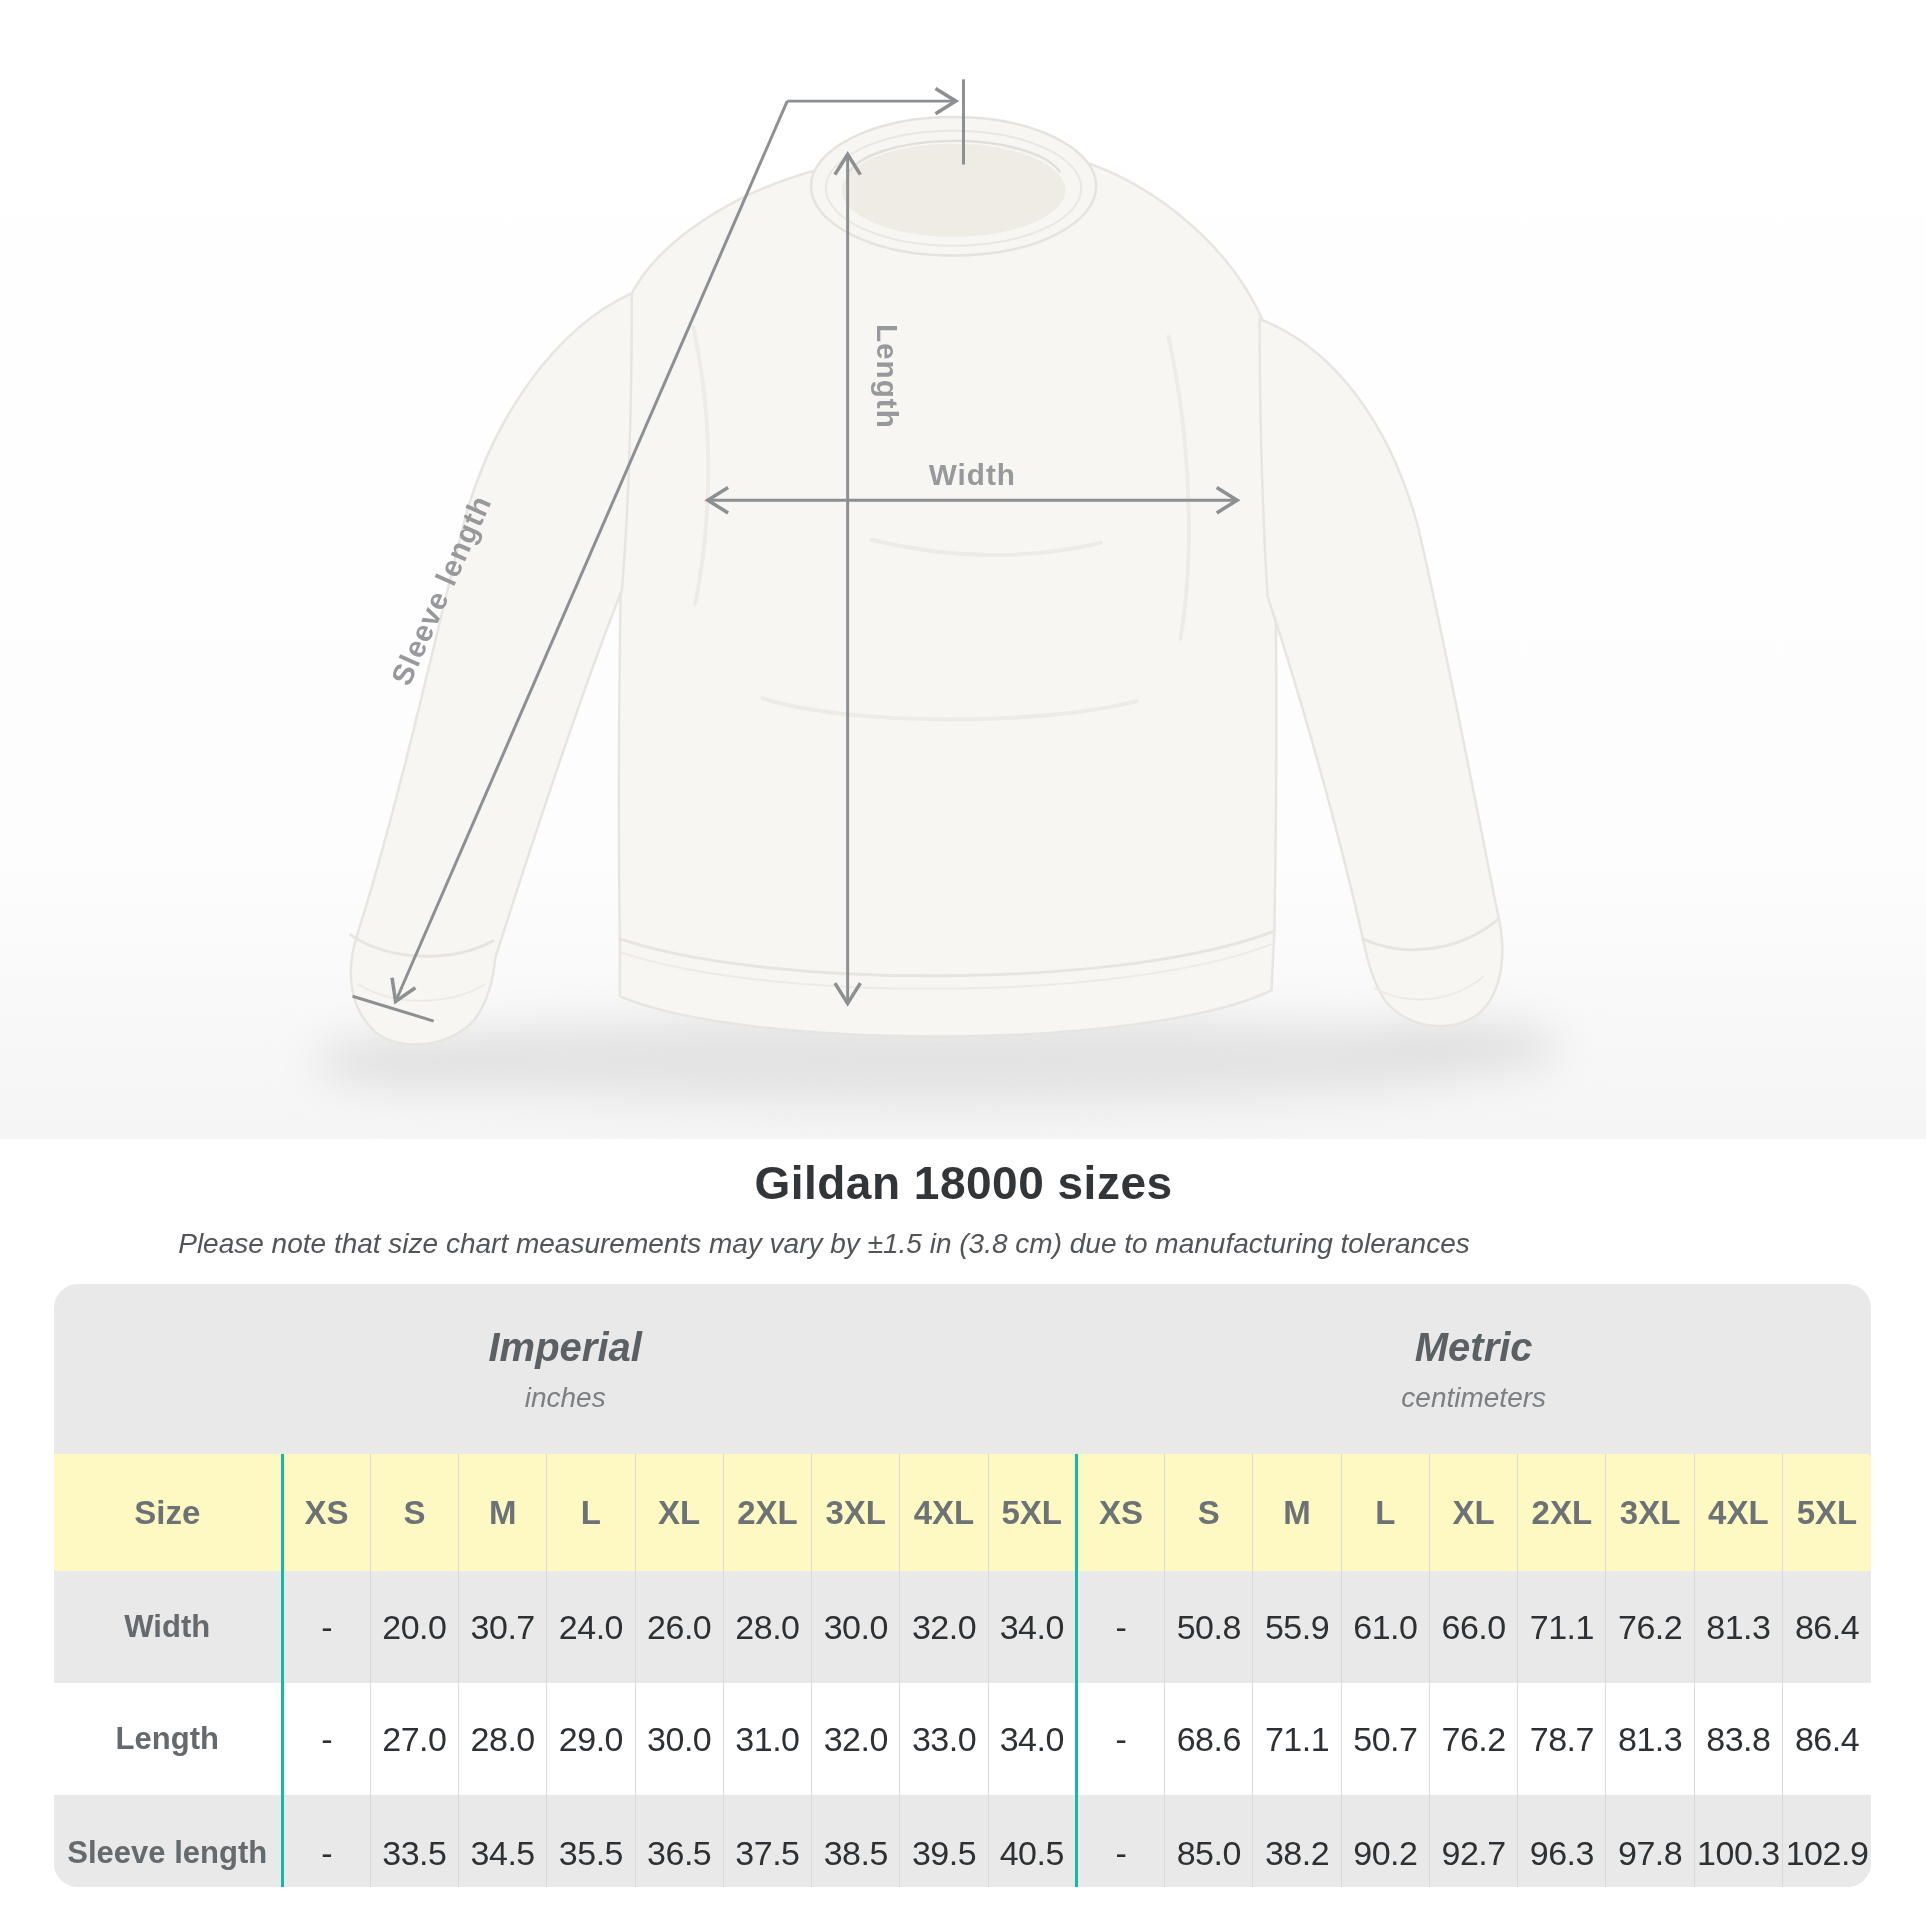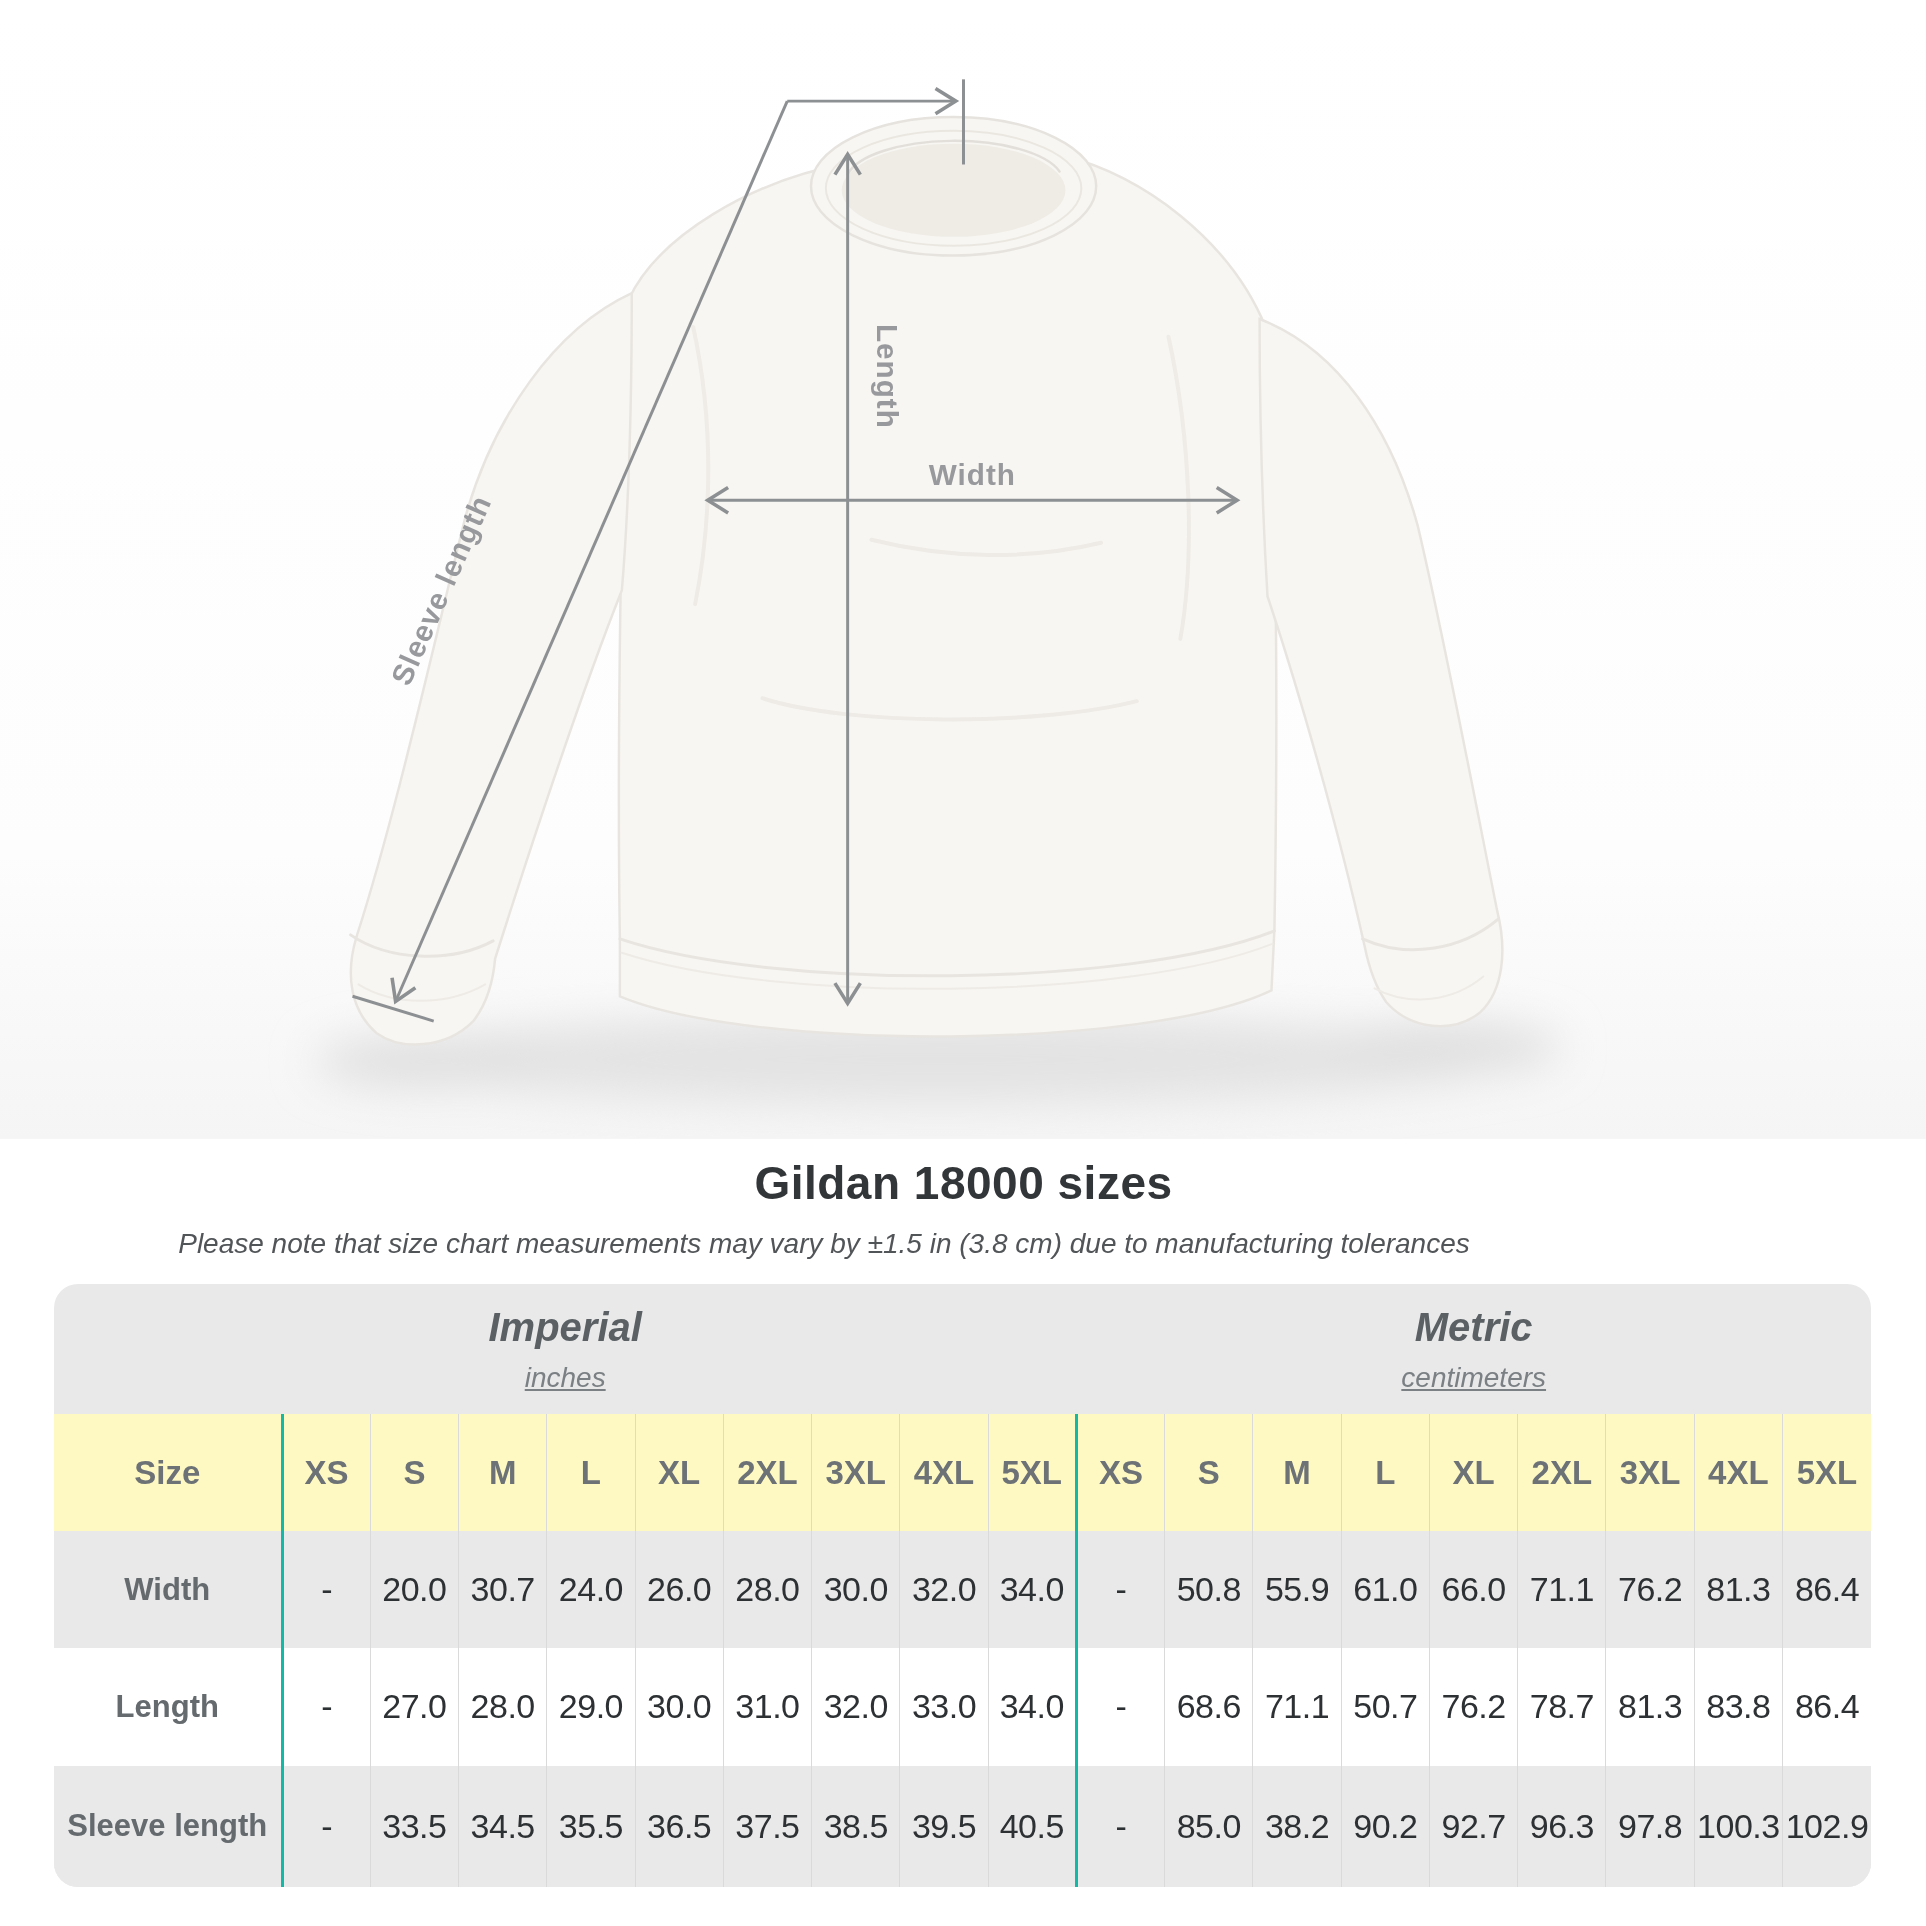--- a/index.html
+++ b/index.html
@@ -15,24 +15,24 @@
   .page-subtitle{
     position:absolute;top:1228px;left:0;width:1648px;text-align:center;
     font-size:28px;font-style:italic;color:#525558;
   }
   .panel{
     position:absolute;left:54px;top:1284px;width:1817px;height:603px;
     background:#e9e9e9;border-radius:24px;overflow:hidden;
   }
   table.size-table{width:100%;height:100%;border-collapse:collapse;table-layout:fixed;}
   col.c-label{width:228px;}
-  tr.group-row{height:130px;}
+  tr.group-row{height:170px;}
   tr.group-row th{vertical-align:middle;text-align:center;border:none;}
   .group-label{font-size:40px;font-weight:bold;font-style:italic;color:#5a6064;}
-  .group-sub{font-size:28px;font-weight:normal;font-style:italic;color:#7b8084;margin-top:12px;text-decoration:underline;}
+  .group-sub{font-size:28px;font-weight:normal;font-style:italic;color:#7b8084;margin-top:12px;}
   tr.head-row{height:117px;background:#fef9c3;}
   tr.head-row th{font-size:33px;font-weight:bold;color:#6c7276;text-align:center;vertical-align:middle;}
   tbody tr{height:112px;}
   tbody tr:last-child{height:116px;}
   tbody tr.alt{background:#e9e9e9;}
   tbody tr.plain{background:#ffffff;}
   tbody th.rowlab{font-size:31px;font-weight:bold;color:#646a6e;text-align:center;vertical-align:middle;}
   tbody td{font-size:34px;color:#2d3133;text-align:center;vertical-align:middle;letter-spacing:-0.5px;}
   .sep{border-left:1px solid #dadada;}
   .sep-big{border-left:3px solid #14b8a6;}

